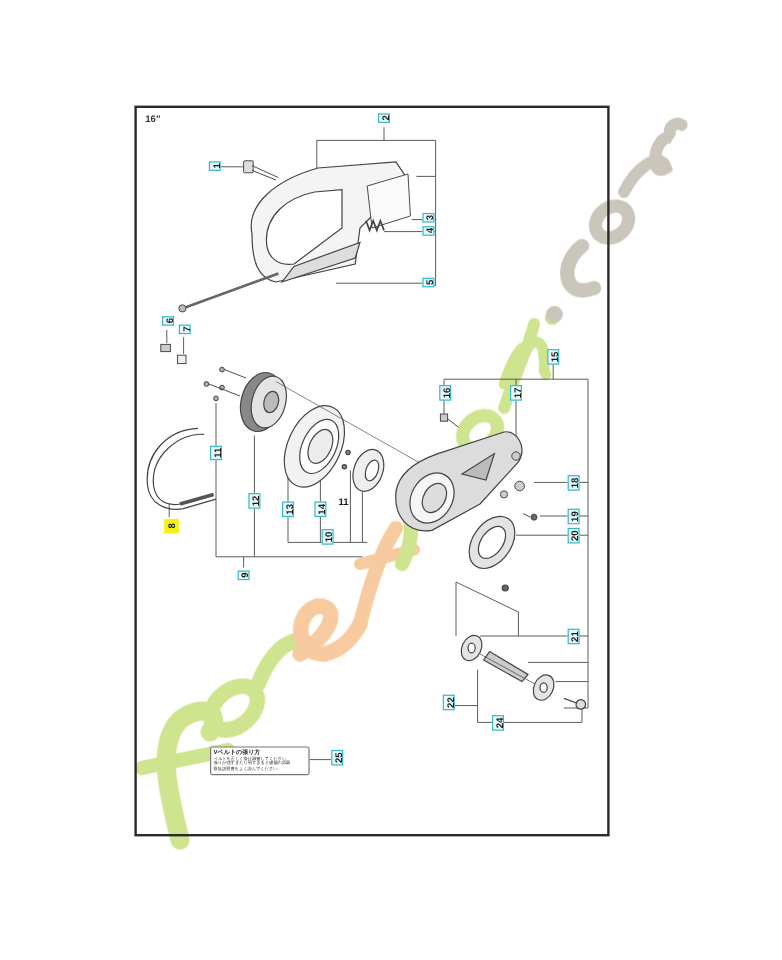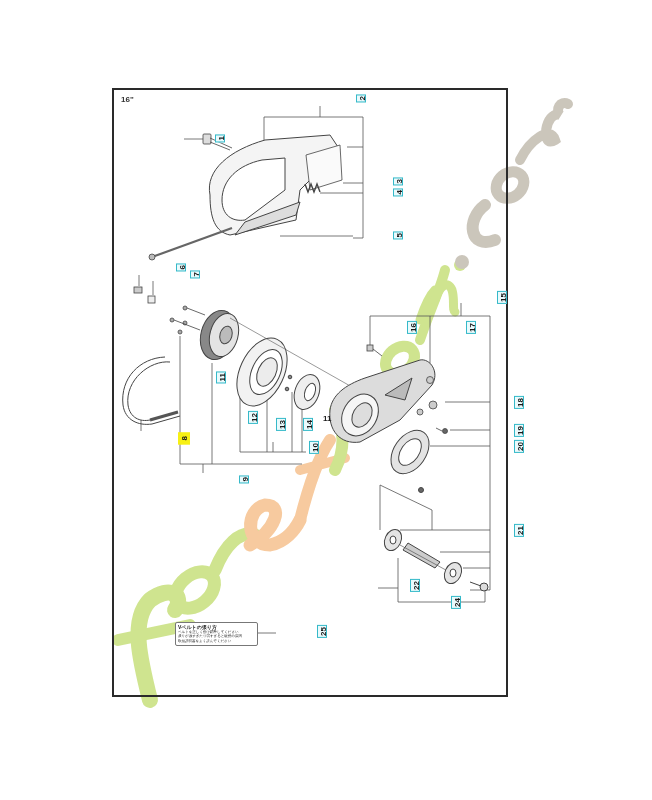--- a/index.html
+++ b/index.html
@@ -4,21 +4,21 @@
 <style>
   html, body { margin: 0; padding: 0; background: #ffffff; }
   body { width: 652px; height: 800px; position: relative; overflow: hidden;
          font-family: "Liberation Sans", sans-serif; }
   #stage { position: absolute; left: 0; top: 0; width: 652px; height: 800px; }
   .frame { position: absolute; left: 112px; top: 88px; width: 396px; height: 609px;
            border: 2px solid #2a2a2a; box-sizing: border-box; background: transparent; }
   .size-label { position: absolute; left: 121px; top: 95px; font-size: 8px; font-weight: bold; color: #333; }
   .callout { position: absolute; font-size: 8px; font-weight: bold; color: #1a1a1a;
              border: 1.5px solid #35b9c9; background: #eafafc; line-height: 11px;
-             text-align: right; box-sizing: border-box; padding: 0 1px; min-width: 9px; height: 13px; margin-left: 41px; }
+             text-align: right; box-sizing: border-box; padding: 0 1px; min-width: 9px; height: 13px; }
   .callout.vert { writing-mode: vertical-rl; transform: rotate(180deg); height: auto; padding: 1px 0; width: 10px; }
   .callout.plain { border: none; background: transparent; }
   .callout.highlight { background: #f7f014; border-color: #f7f014; }
   .label-sticker { position: absolute; left: 175px; top: 622px; width: 83px; height: 24px;
                    border: 1px solid #777; border-radius: 2px; background: #fff; box-sizing: border-box;
                    font-size: 3.5px; line-height: 4.5px; overflow: hidden; padding: 2px; color:#222; }
   .label-sticker .jp-title { font-weight: bold; font-size: 5px; }
   .wm { position: absolute; pointer-events: none; }
 </style>
 </head>

